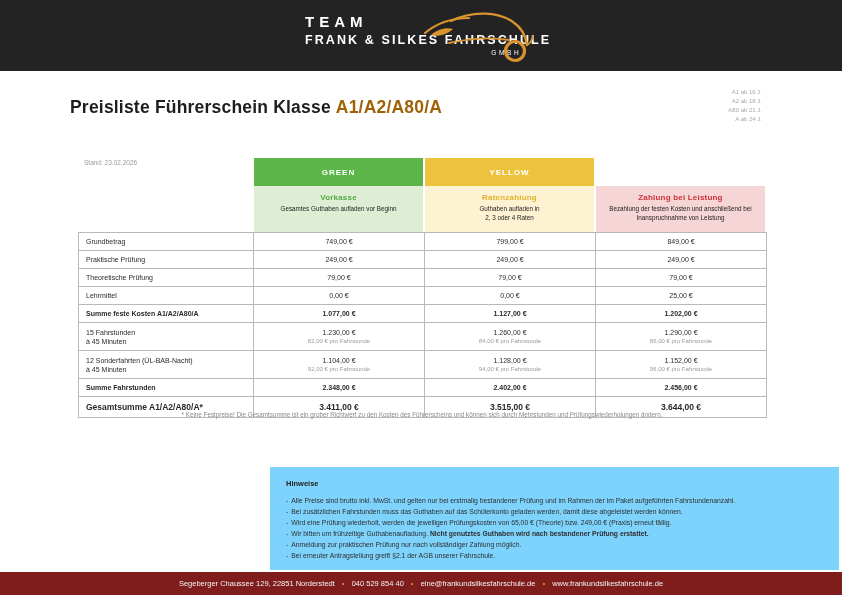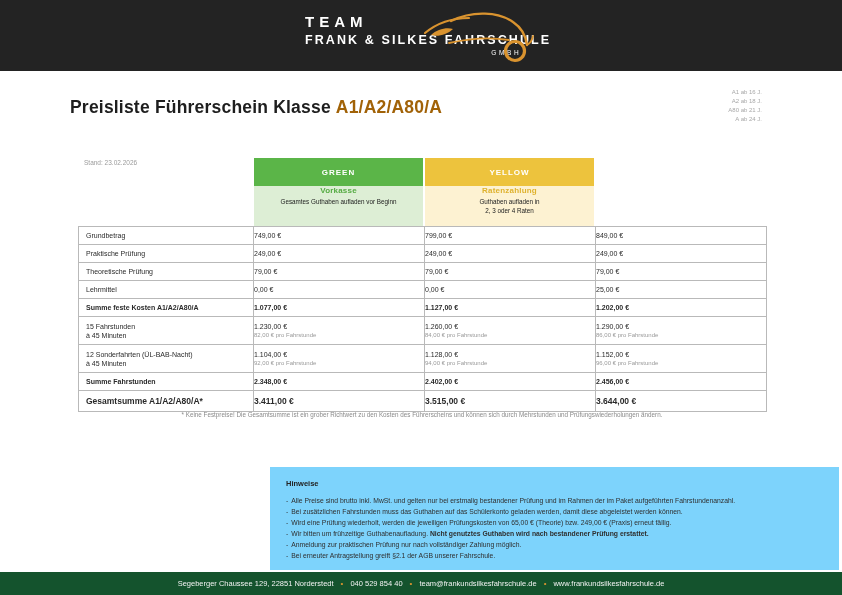--- a/index.html
+++ b/index.html
@@ -20,48 +20,48 @@
   .age-notes { position:absolute; right:80px; top:88px; text-align:right; font-size:6px; line-height:1.5; color:#a8a8a8; }
   .stand { position:absolute; left:84px; top:159px; font-size:6.5px; color:#9b9b9b; }
 
   
   .price-table { position:absolute; left:78px; top:158px; width:688px; }
   .col-heads, .col-subheads { display:flex; margin-left:175px; }
   .col-head { width:171px; height:28px; border-left:1px solid #fff; border-right:1px solid #fff;
               display:flex; align-items:center; justify-content:center;
               color:#fff; font-weight:bold; font-size:8px; letter-spacing:1px; }
   .ch-green { background:#5bb548; } .ch-yellow { background:#edc33d;text-align:center; } .ch-red { background:#cc3136; }
-  .col-subhead { width:171px; height:40px; border-left:1px solid #fff; border-right:1px solid #fff;
-                 text-align:center; padding-top:0; }
+  .col-subhead { width:171px; height:46px; border-left:1px solid #fff; border-right:1px solid #fff;
+                 text-align:center; padding-top:7px; }
   .cs-green { background:#ddeed5; } .cs-yellow { background:#fdf2d2; } .cs-red { background:#f6d5d6; }
   .sub-title { font-size:8px; font-weight:bold; letter-spacing:0.2px; }
   .cs-green .sub-title { color:#55ab43; } .cs-yellow .sub-title { color:#dfb22f; } .cs-red .sub-title { color:#cc3136; }
   .sub-desc { font-size:6.3px; color:#222; margin-top:3px; line-height:1.35; white-space:pre-line; padding:0 6px; }
 
   table.data { border-collapse:collapse; width:688px; table-layout:fixed; }
   table.data td { border:1px solid #b9b9b9; font-size:7px; color:#2a2a2a; background:#fff; vertical-align:middle; }
   td.lbl { width:175px; text-align:left; padding-left:7px; }
-  td.val { width:171px; text-align:left; }
+  td.val { width:171px; text-align:center; }
   tr.r18 td { height:18px; } tr.r28 td { height:28px; } tr.r21 td { height:21px; }
   tr.bold td { font-weight:bold; }
   tr.total td { font-weight:bold; font-size:8.5px; }
   .l2 { font-size:7px; margin-top:2px; }
   .sub { display:block; font-size:6px; color:#9a9a9a; font-weight:normal; margin-top:2px; }
 
   .footnote { position:absolute; left:78px; top:411px; width:688px; text-align:center; font-size:6.3px; color:#8a8a8a; }
 
   
   .hinweise { position:absolute; left:270px; top:467px; width:569px; height:103px; background:#7dd3fc; padding:12px 16px; }
   .hw-title { font-size:7.5px; font-weight:bold; color:#222; margin-bottom:7px; }
   .hw-item { font-size:6.8px; color:#2f2f2f; line-height:1.62; }
   .hw-item .bullet { margin-right:3px; }
   .hw-item .b { font-weight:bold; }
 
   
-  .footbar { position:absolute; left:0; bottom:0; width:842px; height:23px; background:#14532d;
+  .footbar { position:absolute; left:0; bottom:0; width:842px; height:23px; background:#7f1d1d;
              display:flex; align-items:center; justify-content:center; gap:7px;margin-top:6px; }
   .footbar span { font-size:7.5px; color:#f2f2f2; }
   .footbar .sep { color:#d9932f; font-size:8px; }
 </style>
 </head>
 <body>
 
 <div class="page">
 
   <div class="topbar">
@@ -101,20 +101,24 @@
     <div class="col-subheads">
       <div class="col-subhead cs-green">
         <div class="sub-title">Vorkasse</div>
         <div class="sub-desc">Gesamtes Guthaben aufladen vor Beginn</div>
       </div>
       <div class="col-subhead cs-yellow">
         <div class="sub-title">Ratenzahlung</div>
         <div class="sub-desc">Guthaben aufladen in
 2, 3 oder 4 Raten</div>
       </div>
+      <div class="col-subhead cs-red">
+        <div class="sub-title">Zahlung bei Leistung</div>
+        <div class="sub-desc">Bezahlung der festen Kosten und anschließend bei Inanspruchnahme von Leistung</div>
+      </div>
     </div>
 
     <table class="data">
       <tbody>
           <tr class="r18">
         <td class="lbl">Grundbetrag</td>
         <td class="val">749,00 €</td>
         <td class="val">799,00 €</td>
         <td class="val">849,00 €</td>
       </tr>
@@ -204,18 +208,18 @@
     <div class="hw-item"><span class="bullet">-</span><span>Wir bitten um frühzeitige Guthabenaufladung. </span><span class="b">Nicht genutztes Guthaben wird nach bestandener Prüfung erstattet.</span></div>
     <div class="hw-item"><span class="bullet">-</span><span>Anmeldung zur praktischen Prüfung nur nach vollständiger Zahlung möglich.</span></div>
     <div class="hw-item"><span class="bullet">-</span><span>Bei erneuter Antragstellung greift §2.1 der AGB unserer Fahrschule.</span></div>
   </div>
 
   <div class="footbar">
     <span>Segeberger Chaussee 129, 22851 Norderstedt</span>
     <span class="sep">•</span>
     <span>040 529 854 40</span>
     <span class="sep">•</span>
-    <span>team@frankundsilkesfahrschule.de</span>
+    <span>eine@frankundsilkesfahrschule.de</span>
     <span class="sep">•</span>
     <span>www.frankundsilkesfahrschule.de</span>
   </div>
 
 </div>
 
 </body></html>

